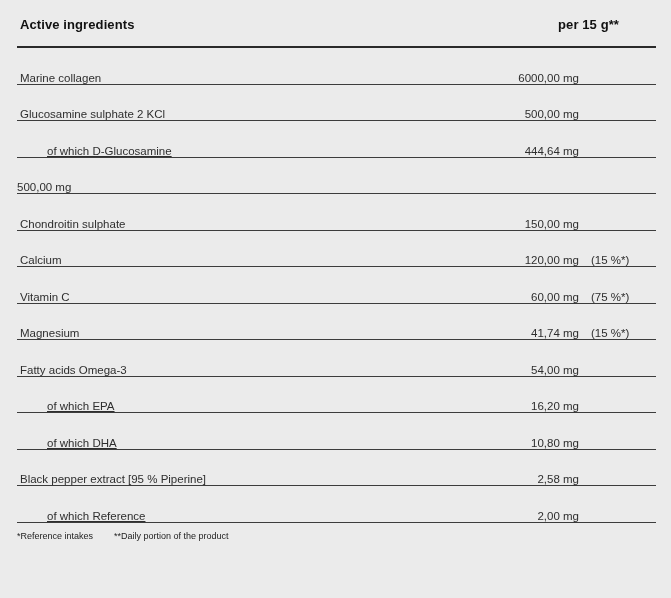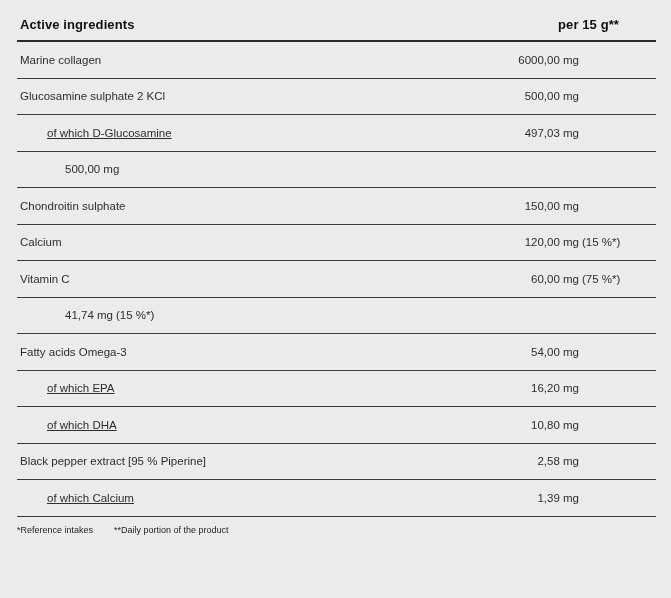--- a/index.html
+++ b/index.html
@@ -17,61 +17,60 @@
   .table {
     position: absolute;
     left: 17px;
     top: 0;
     width: 639px;
   }
   .header-row {
     height: 32px;
     display: flex;
     align-items: flex-end;
-    padding-bottom: 8px;
+    padding-bottom: 14px;
     box-sizing: content-box;
     border-bottom: 2px solid #2a2a2a;
     font-weight: bold;
     font-size: 13px;
     color: #111;
     letter-spacing: 0.1px;
   }
   .header-row .title {
     flex: 1;
     padding-left: 3px;
   }
   .header-row .unit {
     text-align: center;
     padding-right: 37px;
   }
   .row {
     height: 35.5px;
     display: flex;
-    align-items: center;
+    align-items: flex-end;
     border-bottom: 1px solid #3c3c3c;
     font-size: 11.5px;
   }
   .row .label {
     flex: 1;
     padding-left: 3px;
     white-space: nowrap;
   }
   .row.indent .label {
     padding-left: 30px;
     text-decoration: underline;
   }
   .row .amount {
     text-align: right;
     white-space: nowrap;
-    margin-left: 48px;
   }
   .row .pct {
     width: 77px;
     box-sizing: border-box;
-    padding-left: 3px;
+    padding-left: 12px;
     white-space: nowrap;
   }
   .footnotes {
     margin-top: 8px;
     padding-left: 0;
     display: flex;
     gap: 21px;
     font-size: 9px;
     color: #1d1d1d;
   }
@@ -91,21 +90,21 @@
     <span class="amount">6000,00 mg</span>
     <span class="pct"></span>
   </div>
       <div class="row">
     <span class="label">Glucosamine sulphate 2 KCl</span>
     <span class="amount">500,00 mg</span>
     <span class="pct"></span>
   </div>
       <div class="row indent">
     <span class="label">of which D-Glucosamine</span>
-    <span class="amount">497,03 mg</span>
+    <span class="amount">444,64 mg</span>
     <span class="pct"></span>
   </div>
       <div class="row">
     <span class="amount">500,00 mg</span>
     <span class="pct"></span>
   </div>
       <div class="row">
     <span class="label">Chondroitin sulphate</span>
     <span class="amount">150,00 mg</span>
     <span class="pct"></span>
@@ -114,20 +113,21 @@
     <span class="label">Calcium</span>
     <span class="amount">120,00 mg</span>
     <span class="pct">(15 %*)</span>
   </div>
       <div class="row">
     <span class="label">Vitamin C</span>
     <span class="amount">60,00 mg</span>
     <span class="pct">(75 %*)</span>
   </div>
       <div class="row">
+    <span class="label">Magnesium</span>
     <span class="amount">41,74 mg</span>
     <span class="pct">(15 %*)</span>
   </div>
       <div class="row">
     <span class="label">Fatty acids Omega-3</span>
     <span class="amount">54,00 mg</span>
     <span class="pct"></span>
   </div>
       <div class="row indent">
     <span class="label">of which EPA</span>
@@ -138,22 +138,22 @@
     <span class="label">of which DHA</span>
     <span class="amount">10,80 mg</span>
     <span class="pct"></span>
   </div>
       <div class="row">
     <span class="label">Black pepper extract [95 % Piperine]</span>
     <span class="amount">2,58 mg</span>
     <span class="pct"></span>
   </div>
       <div class="row indent">
-    <span class="label">of which Calcium</span>
-    <span class="amount">1,39 mg</span>
+    <span class="label">of which Reference</span>
+    <span class="amount">2,00 mg</span>
     <span class="pct"></span>
   </div>
     </div>
 
   <div class="footnotes">
     <span>*Reference intakes</span>
     <span>**Daily portion of the product</span>
   </div>
 </div>
 

